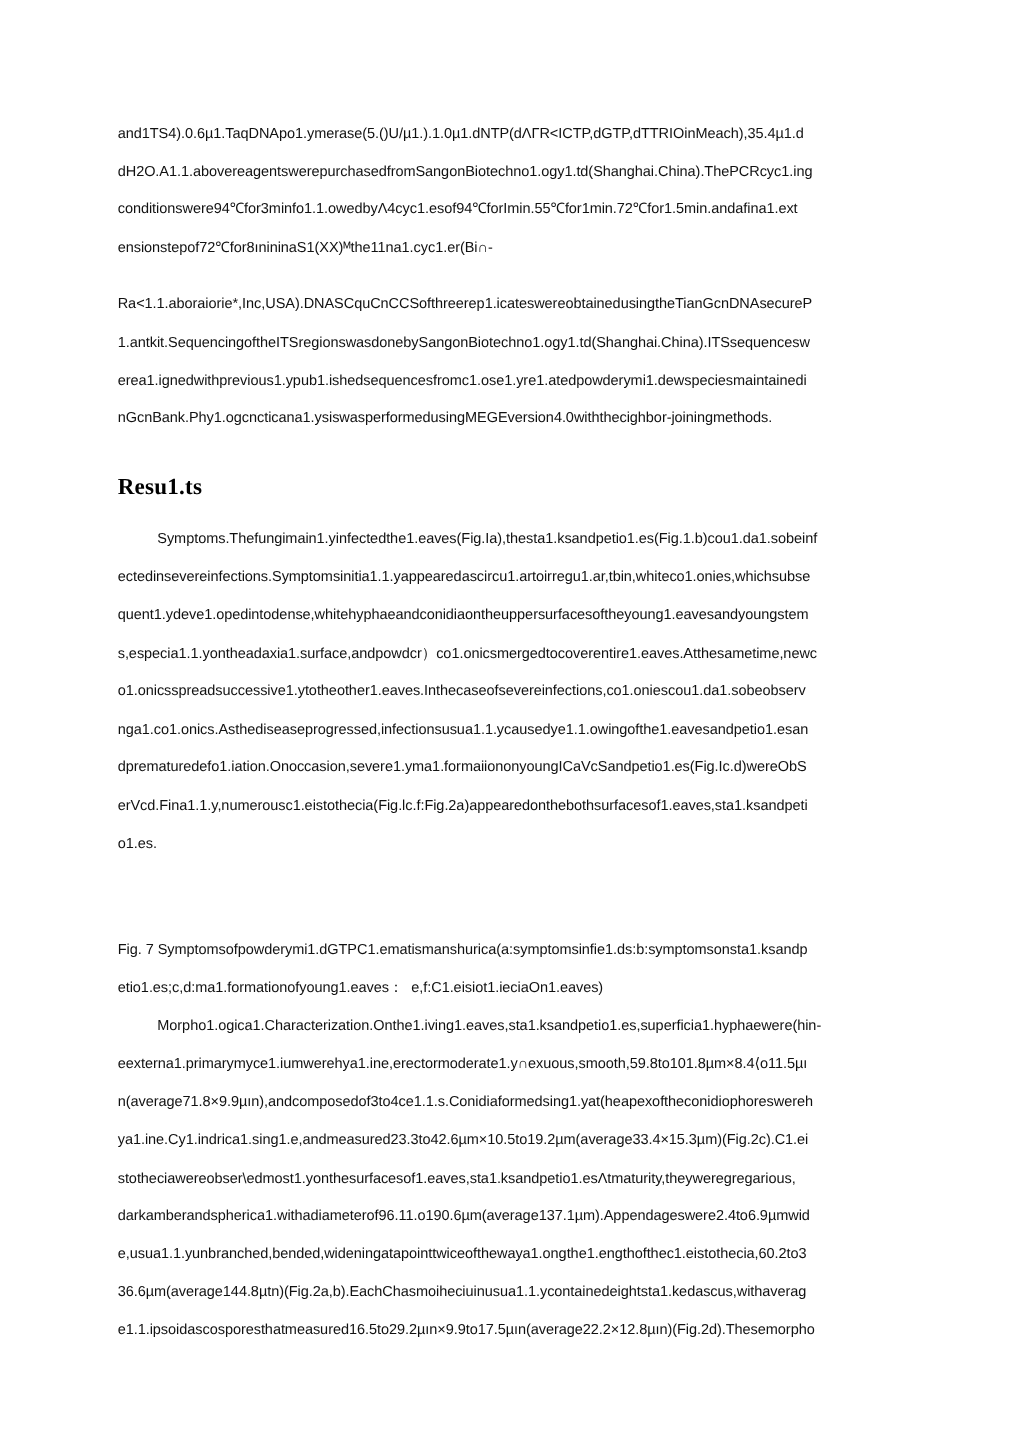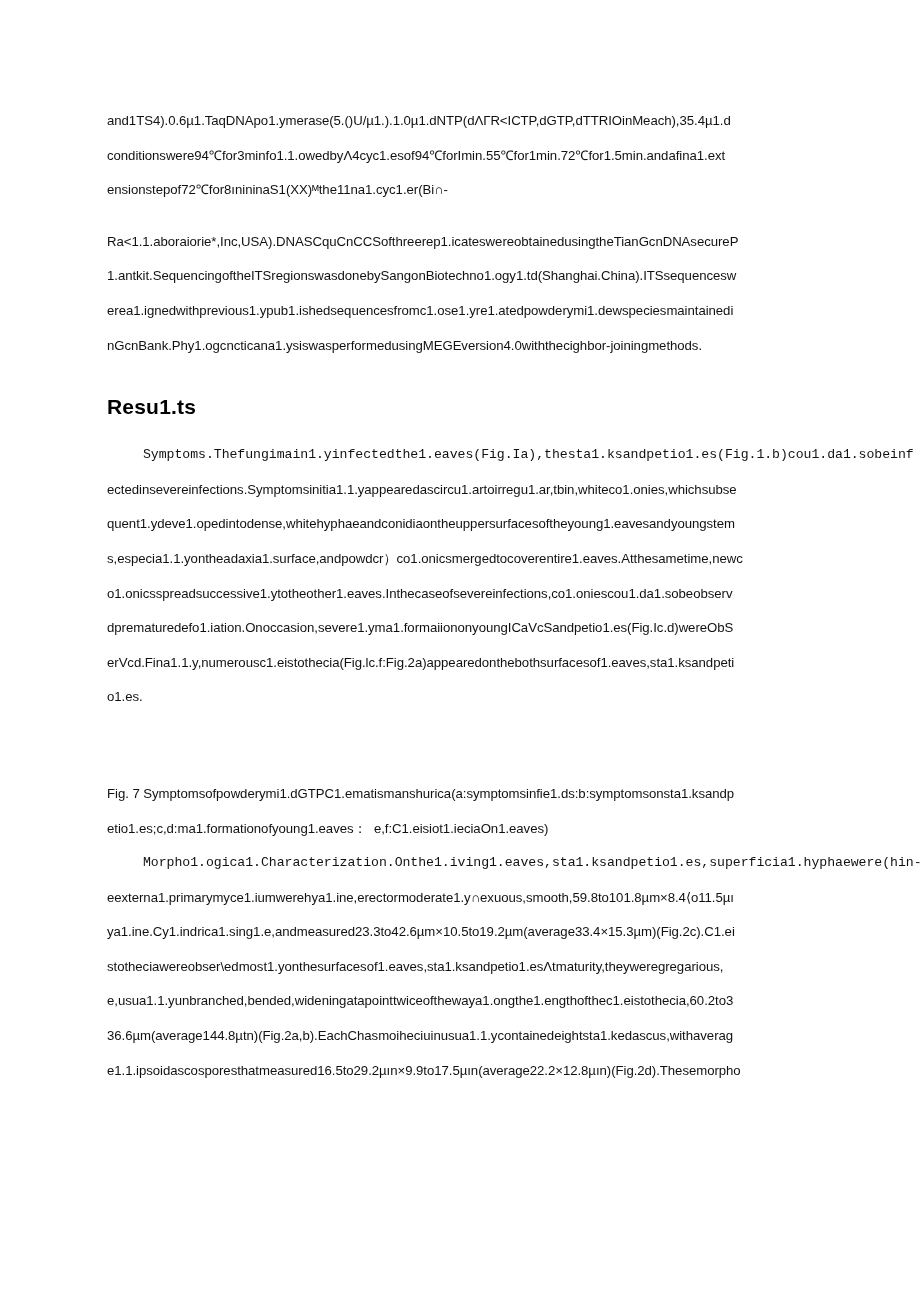--- a/index.html
+++ b/index.html
@@ -40,29 +40,28 @@
     line-height: 34.6px;
     letter-spacing: -0.05px;
     white-space: pre;
     color: #111111;
     font-family: "Liberation Sans", sans-serif;
   }
 
   .line.indent {
     text-indent: 0;
     padding-left: 36px;
-    font-family: Liberation Mono, monospace;
   }
 
   .gap-sm { height: 17px; }
   .gap-md { height: 30px; }
   .gap-xl { height: 62px; }
 
   h2.section-heading {
-    font-family: Liberation Sans, sans-serif;
+    font-family: Liberation Serif, serif;
     font-weight: bold;
     font-size: 21px;
     line-height: 28px;
     margin: 0;
     padding: 0;
     color: #000000;
     letter-spacing: 0.2px;
   }
 
   .caption-line {
@@ -77,20 +76,21 @@
   }
 </style>
 </head>
 <body>
 
 <div class="page">
   <div class="text-column">
 
     <div>
       <div class="line">and1TS4).0.6µ1.TaqDNApo1.ymerase(5.()U/µ1.).1.0µ1.dNTP(dΛΓR&lt;ICTP,dGTP,dTTRIOinMeach),35.4µ1.d</div>
+      <div class="line">dH2O.A1.1.abovereagentswerepurchasedfromSangonBiotechno1.ogy1.td(Shanghai.China).ThePCRcyc1.ing</div>
       <div class="line">conditionswere94℃for3minfo1.1.owedbyΛ4cyc1.esof94℃forImin.55℃for1min.72℃for1.5min.andafina1.ext</div>
       <div class="line">ensionstepof72℃for8ınininaS1(XX)ᴹthe11na1.cyc1.er(Bi∩-</div>
     </div>
 
     <div class="gap-sm"></div>
 
     <div>
       <div class="line">Ra&lt;1.1.aboraiorie*,Inc,USA).DNASCquCnCCSofthreerep1.icateswereobtainedusingtheTianGcnDNAsecureP</div>
       <div class="line">1.antkit.SequencingoftheITSregionswasdonebySangonBiotechno1.ogy1.td(Shanghai.China).ITSsequencesw</div>
       <div class="line">erea1.ignedwithprevious1.ypub1.ishedsequencesfromc1.ose1.yre1.atedpowderymi1.dewspeciesmaintainedi</div>
@@ -102,36 +102,39 @@
     <h2 class="section-heading">Resu1.ts</h2>
 
     <div class="gap-sm"></div>
 
     <div>
       <div class="line indent">Symptoms.Thefungimain1.yinfectedthe1.eaves(Fig.Ia),thesta1.ksandpetio1.es(Fig.1.b)cou1.da1.sobeinf</div>
       <div class="line">ectedinsevereinfections.Symptomsinitia1.1.yappearedascircu1.artoirregu1.ar,tbin,whiteco1.onies,whichsubse</div>
       <div class="line">quent1.ydeve1.opedintodense,whitehyphaeandconidiaontheuppersurfacesoftheyoung1.eavesandyoungstem</div>
       <div class="line">s,especia1.1.yontheadaxia1.surface,andpowdcr）co1.onicsmergedtocoverentire1.eaves.Atthesametime,newc</div>
       <div class="line">o1.onicsspreadsuccessive1.ytotheother1.eaves.Inthecaseofsevereinfections,co1.oniescou1.da1.sobeobserv</div>
+      <div class="line">nga1.co1.onics.Asthediseaseprogressed,infectionsusua1.1.ycausedye1.1.owingofthe1.eavesandpetio1.esan</div>
       <div class="line">dprematuredefo1.iation.Onoccasion,severe1.yma1.formaiiononyoungICaVcSandpetio1.es(Fig.Ic.d)wereObS</div>
       <div class="line">erVcd.Fina1.1.y,numerousc1.eistothecia(Fig.lc.f:Fig.2a)appearedonthebothsurfacesof1.eaves,sta1.ksandpeti</div>
       <div class="line">o1.es.</div>
     </div>
 
     <div class="gap-xl"></div>
 
     <div>
       <div class="caption-line"><span>Fig. 7 </span><span>Symptomsofpowderymi1.dGTP</span><span class="ital">C1.ematismanshurica(a</span><span>:symptomsinfie1.ds:b:symptomsonsta1.ksandp</span></div>
       <div class="caption-line">etio1.es;c,d:ma1.formationofyoung1.eaves：  e,f:C1.eisiot1.ieciaOn1.eaves)</div>
     </div>
 
     <div>
       <div class="line indent">Morpho1.ogica1.Characterization.Onthe1.iving1.eaves,sta1.ksandpetio1.es,superficia1.hyphaewere(hin-</div>
       <div class="line">eexterna1.primarymyce1.iumwerehya1.ine,erectormoderate1.y∩exuous,smooth,59.8to101.8µm×8.4⟨o11.5µı</div>
+      <div class="line">n(average71.8×9.9µın),andcomposedof3to4ce1.1.s.Conidiaformedsing1.yat(heapexoftheconidiophoreswereh</div>
       <div class="line">ya1.ine.Cy1.indrica1.sing1.e,andmeasured23.3to42.6µm×10.5to19.2µm(average33.4×15.3µm)(Fig.2c).C1.ei</div>
       <div class="line">stotheciawereobser\edmost1.yonthesurfacesof1.eaves,sta1.ksandpetio1.esΛtmaturity,theyweregregarious,</div>
+      <div class="line">darkamberandspherica1.withadiameterof96.11.o190.6µm(average137.1µm).Appendageswere2.4to6.9µmwid</div>
       <div class="line">e,usua1.1.yunbranched,bended,wideningatapointtwiceofthewaya1.ongthe1.engthofthec1.eistothecia,60.2to3</div>
       <div class="line">36.6µm(average144.8µtn)(Fig.2a,b).EachChasmoiheciuinusua1.1.ycontainedeightsta1.kedascus,withaverag</div>
       <div class="line">e1.1.ipsoidascosporesthatmeasured16.5to29.2µın×9.9to17.5µın(average22.2×12.8µın)(Fig.2d).Thesemorpho</div>
     </div>
 
   </div>
 </div>
 
 </body></html>

